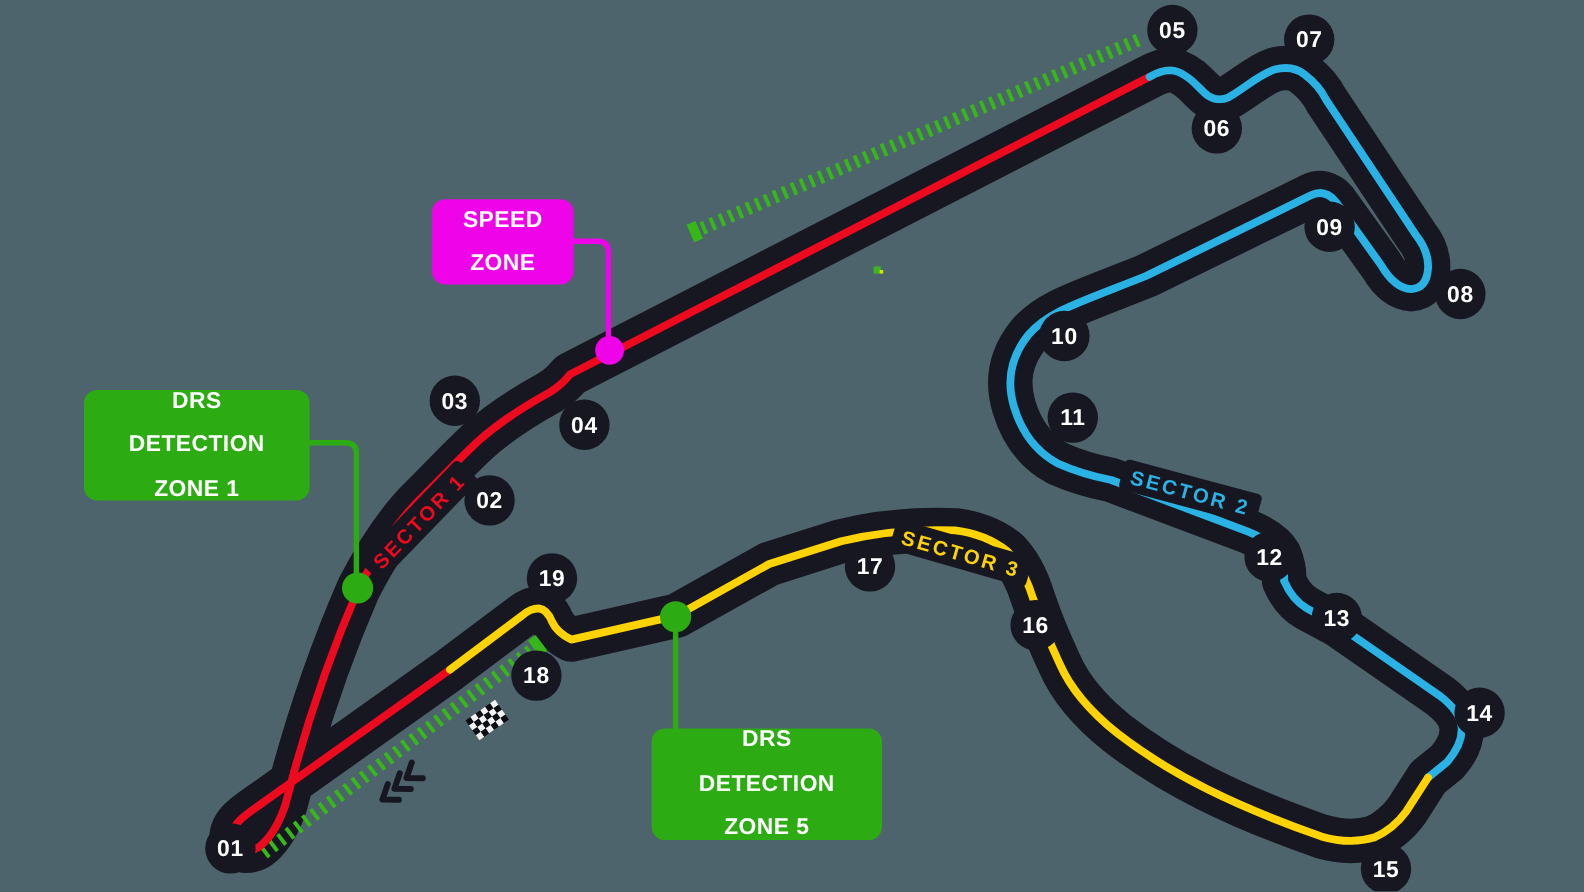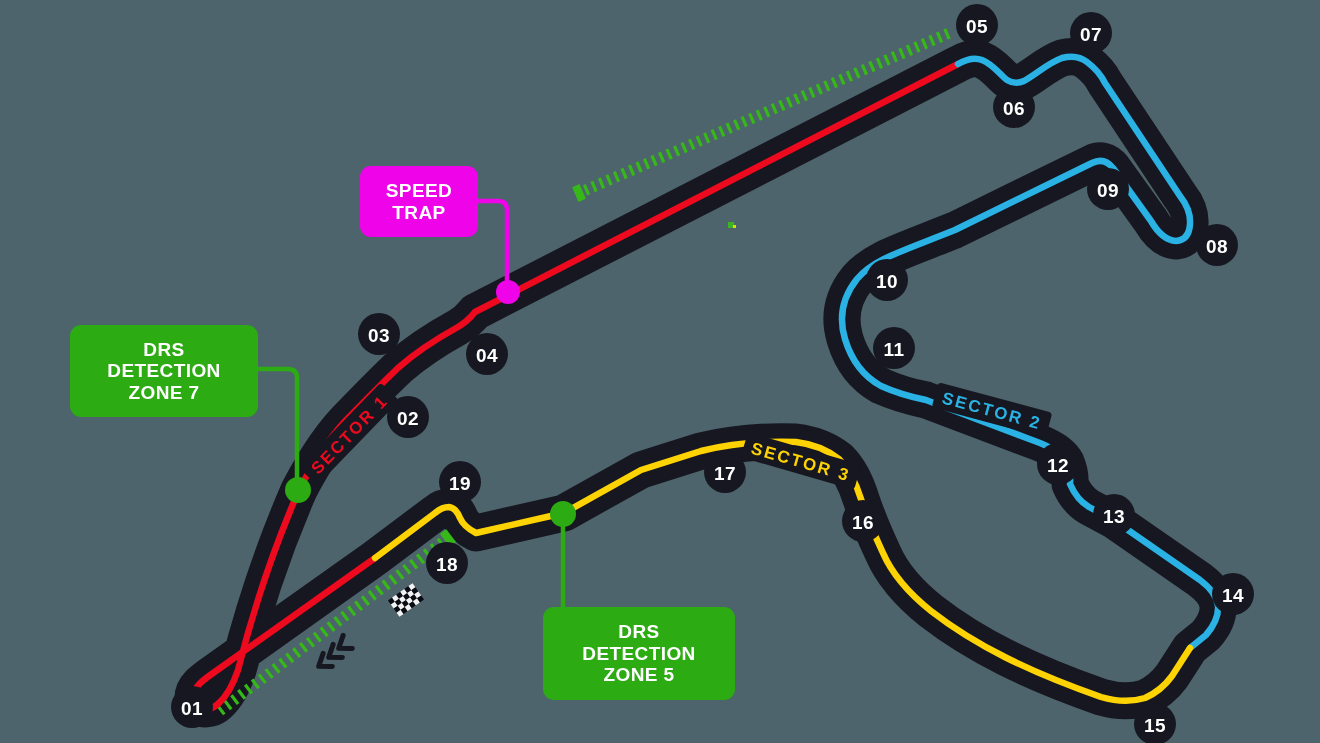--- a/index.html
+++ b/index.html
@@ -15,20 +15,21 @@
     border-radius:11px;
     color:#fff;
     font-weight:800;
     display:flex;flex-direction:column;
     align-items:center;justify-content:center;
     text-align:center;
     font-size:19px;
     line-height:1.13;
     letter-spacing:.4px;
     z-index:3;
+    gap:15px;
   }
   .callout span{display:block;white-space:nowrap;}
 </style>
 </head>
 <body>
 
 <div id="stage" style="background: rgb(77, 100, 108);">
   <svg id="circuit-svg" viewBox="0 0 1320 743" xmlns="http://www.w3.org/2000/svg">
       <path d="M 375,558 L 216,671 C 203,680 193,687 193,698 C 193,709 208,713 218,704 C 226,697 233,685 238,670 Q 262,575 299,490 Q 325,440 352,414 C 370,396 380,385 398,368 C 416,352 438,338 458,327 Q 468,321 475,312 L 958,64 Q 972,56 982,60 C 994,65 999,74 1007,80 Q 1015,85 1024,81 C 1038,73 1048,63 1062,58 Q 1077,54 1087,62 Q 1099,71 1105,83 L 1180,196 Q 1191,210 1190,224 Q 1189,240 1176,241 Q 1162,240 1151,221 L 1113,168 Q 1104,157 1092,163 L 955,230 C 900,252 874,259 857,279 C 841,299 839,319 845,339 C 851,359 863,376 881,386 Q 901,395 926,400 L 1040,443 Q 1060,451 1066,462 Q 1071,474 1070,484 Q 1077,500 1089,507 Q 1102,514 1115,521 L 1200,580 Q 1217,593 1218,606 Q 1219,620 1206,635 L 1190,648 L 1172,676 Q 1161,691 1145,698 Q 1125,704 1101,697 C 1030,672 976,646 931,611 Q 896,583 883,553 Q 869,523 861,499 Q 853,473 839,459 Q 821,445 796,442 Q 746,440 701,451 L 641,470 L 564,513 L 476,533 Q 464,527 460,518 Q 456,508 449,507 Q 442,507 435,513 Z" fill="none" stroke="#171721" stroke-width="37" stroke-linejoin="round" stroke-linecap="round"></path>
       <g>
@@ -244,27 +245,27 @@
         <text x="447" y="564" fill="#ffffff" text-anchor="middle" dominant-baseline="central" font-family="&quot;Liberation Sans&quot;,&quot;DejaVu Sans&quot;,sans-serif" font-size="19" font-weight="bold" letter-spacing="0.5">18</text>
       </g>
       <g>
         <circle cx="460" cy="482" r="21" fill="#171721"></circle>
         <text x="460" y="483" fill="#ffffff" text-anchor="middle" dominant-baseline="central" font-family="&quot;Liberation Sans&quot;,&quot;DejaVu Sans&quot;,sans-serif" font-size="19" font-weight="bold" letter-spacing="0.5">19</text>
       </g>
     </svg>
 
   <div class="callout" style="left: 360px; top: 166px; width: 118px; height: 71px; background: rgb(239, 4, 233);">
     <span>SPEED</span>
-    <span>TRAP</span>
+    <span>ZONE</span>
   </div>
 
   <div class="callout" style="left: 70px; top: 325px; width: 188px; height: 92px; background: rgb(44, 171, 18);">
     <span>DRS</span>
     <span>DETECTION</span>
-    <span>ZONE 7</span>
+    <span>ZONE 1</span>
   </div>
 
   <div class="callout" style="left: 543px; top: 607px; width: 192px; height: 93px; background: rgb(44, 171, 18);">
     <span>DRS</span>
     <span>DETECTION</span>
     <span>ZONE 5</span>
   </div>
 </div>
 
 </body></html>

